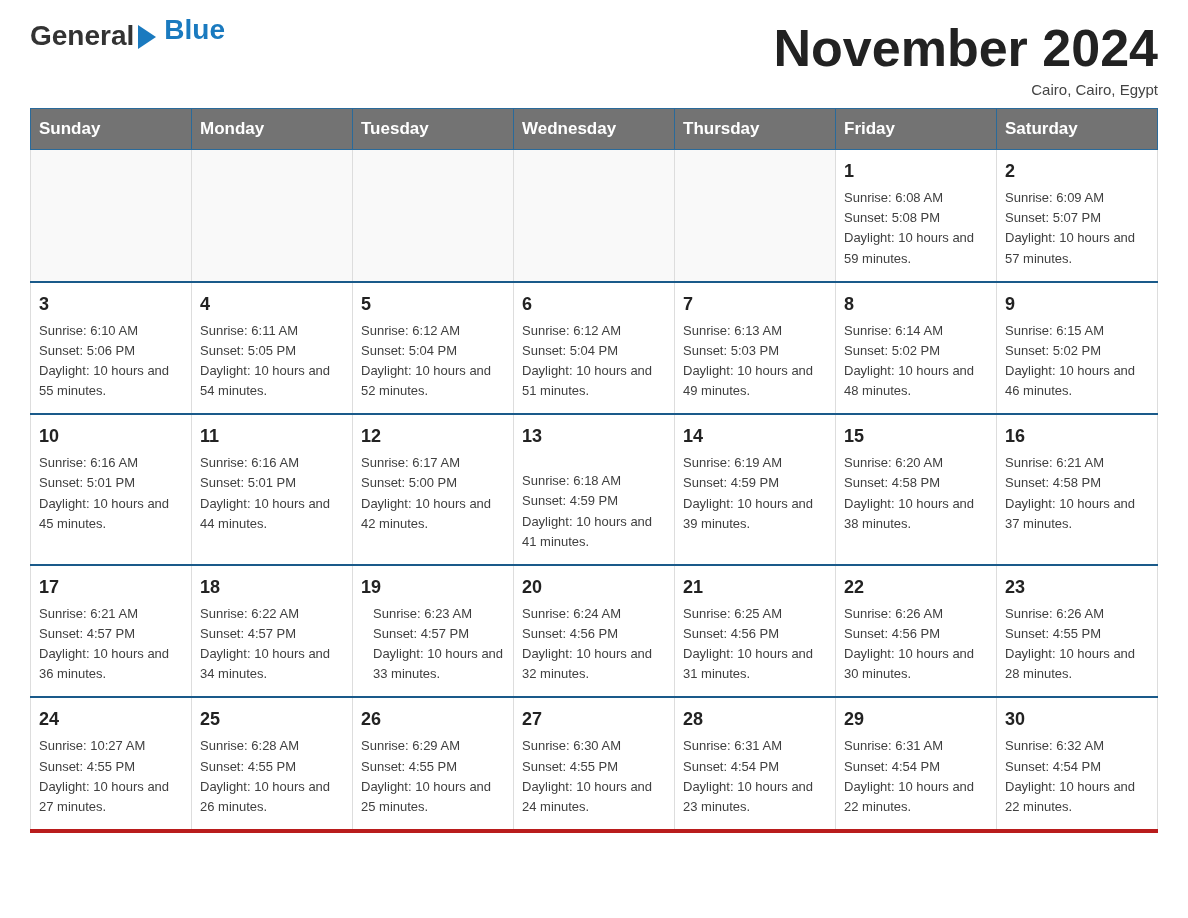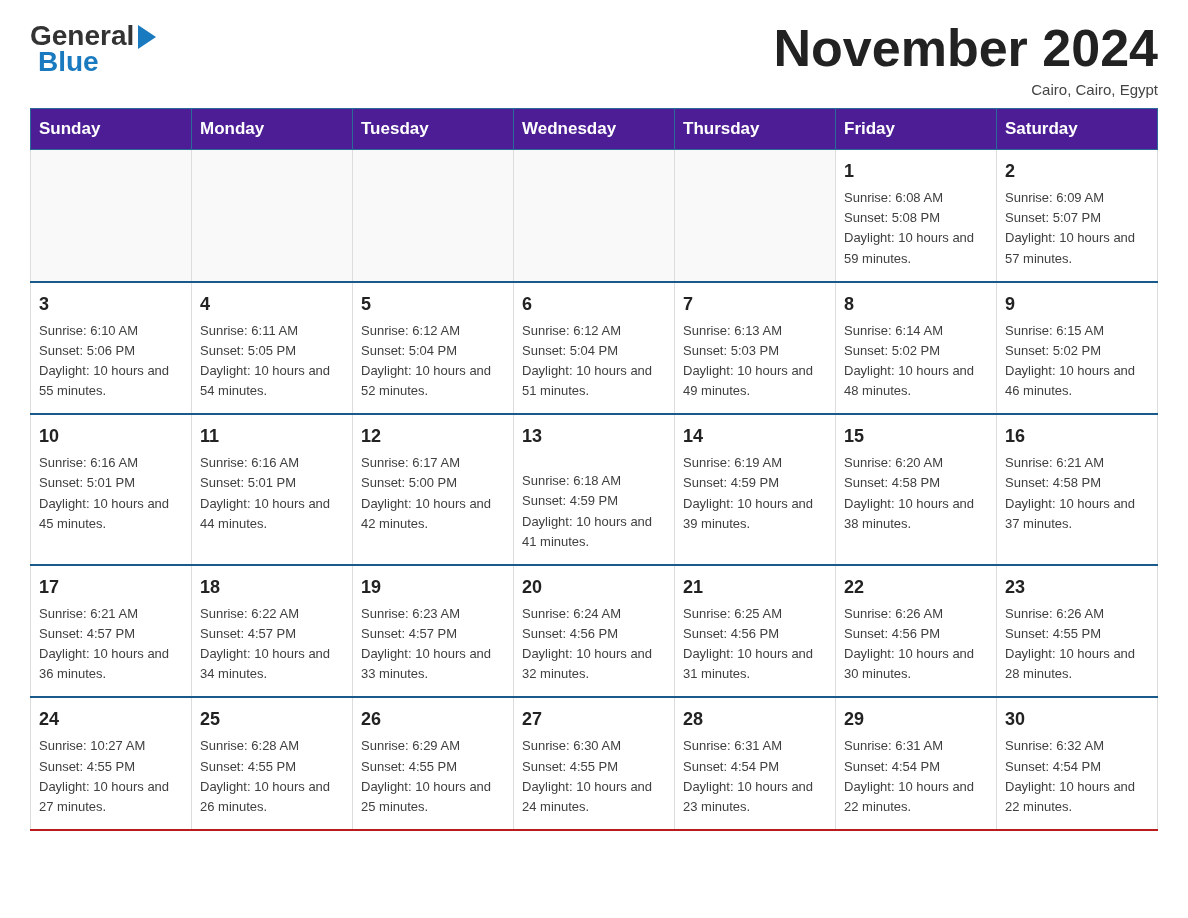--- a/index.html
+++ b/index.html
@@ -11,21 +11,20 @@
       min-height: 918px;
     }
     .header {
       display: flex;
       justify-content: space-between;
       align-items: flex-start;
       margin-bottom: 10px;
     }
     .logo {
       display: flex;
-      flex-direction: column;
       align-items: flex-start;
     }
     .logo-general {
       font-size: 28px;
       font-weight: bold;
       color: #333;
       display: flex;
       align-items: center;
     }
     .logo-arrow {
@@ -58,21 +57,21 @@
       font-size: 15px;
       color: #444;
       margin-top: 4px;
     }
     .calendar {
       width: 100%;
       border-collapse: collapse;
       margin-top: 10px;
     }
     .calendar thead tr {
-      background-color: #4c1d95;
+      background-color: #737373;
     }
     .calendar thead th {
       color: #fff;
       font-size: 17px;
       font-weight: bold;
       padding: 10px 8px;
       text-align: left;
       border: 1px solid #2a6a9a;
       width: calc(100% / 7);
     }
@@ -85,21 +84,21 @@
       border: 1px solid #ddd;
       border-bottom: none;
       font-size: 13px;
       color: #333;
       line-height: 1.5;
       width: calc(100% / 7);
       min-height: 110px;
       height: 120px;
     }
     .calendar tbody tr:last-child {
-      border-bottom: 2px solid #b91c1c;
+      border-bottom: 4px solid #b91c1c;
     }
     .day-num {
       font-size: 18px;
       font-weight: bold;
       color: #222;
       display: block;
       margin-bottom: 3px;
     }
     .day-info {
       font-size: 13px;
@@ -255,21 +254,21 @@
 Daylight: 10 hours and 36 minutes.</div>
         </td>
         <td>
           <span class="day-num">18</span>
           <div class="day-info" style="white-space: pre-line;">Sunrise: 6:22 AM
 Sunset: 4:57 PM
 Daylight: 10 hours and 34 minutes.</div>
         </td>
         <td>
           <span class="day-num">19</span>
-          <div class="day-info" style="white-space: pre-line;">Sunrise: 6:23 AM
+          <div class="day-info" style="white-space: pre-line; margin-left: 12px;">Sunrise: 6:23 AM
 Sunset: 4:57 PM
 Daylight: 10 hours and 33 minutes.</div>
         </td>
         <td>
           <span class="day-num">20</span>
           <div class="day-info" style="white-space: pre-line;">Sunrise: 6:24 AM
 Sunset: 4:56 PM
 Daylight: 10 hours and 32 minutes.</div>
         </td>
         <td>

